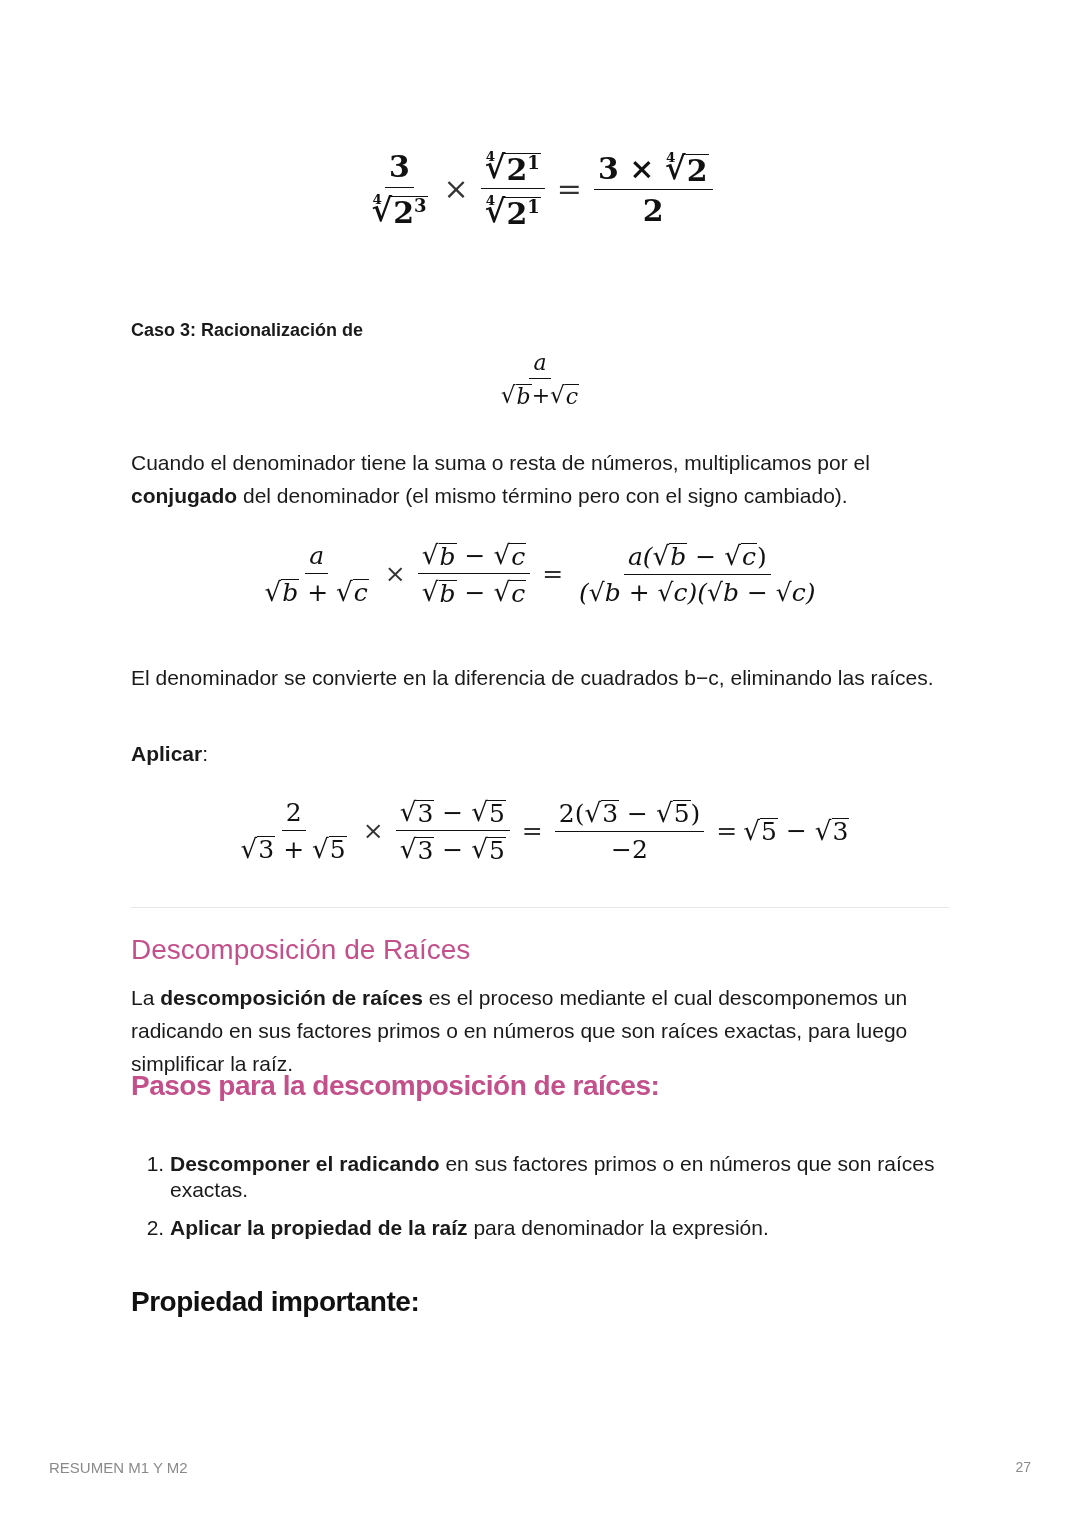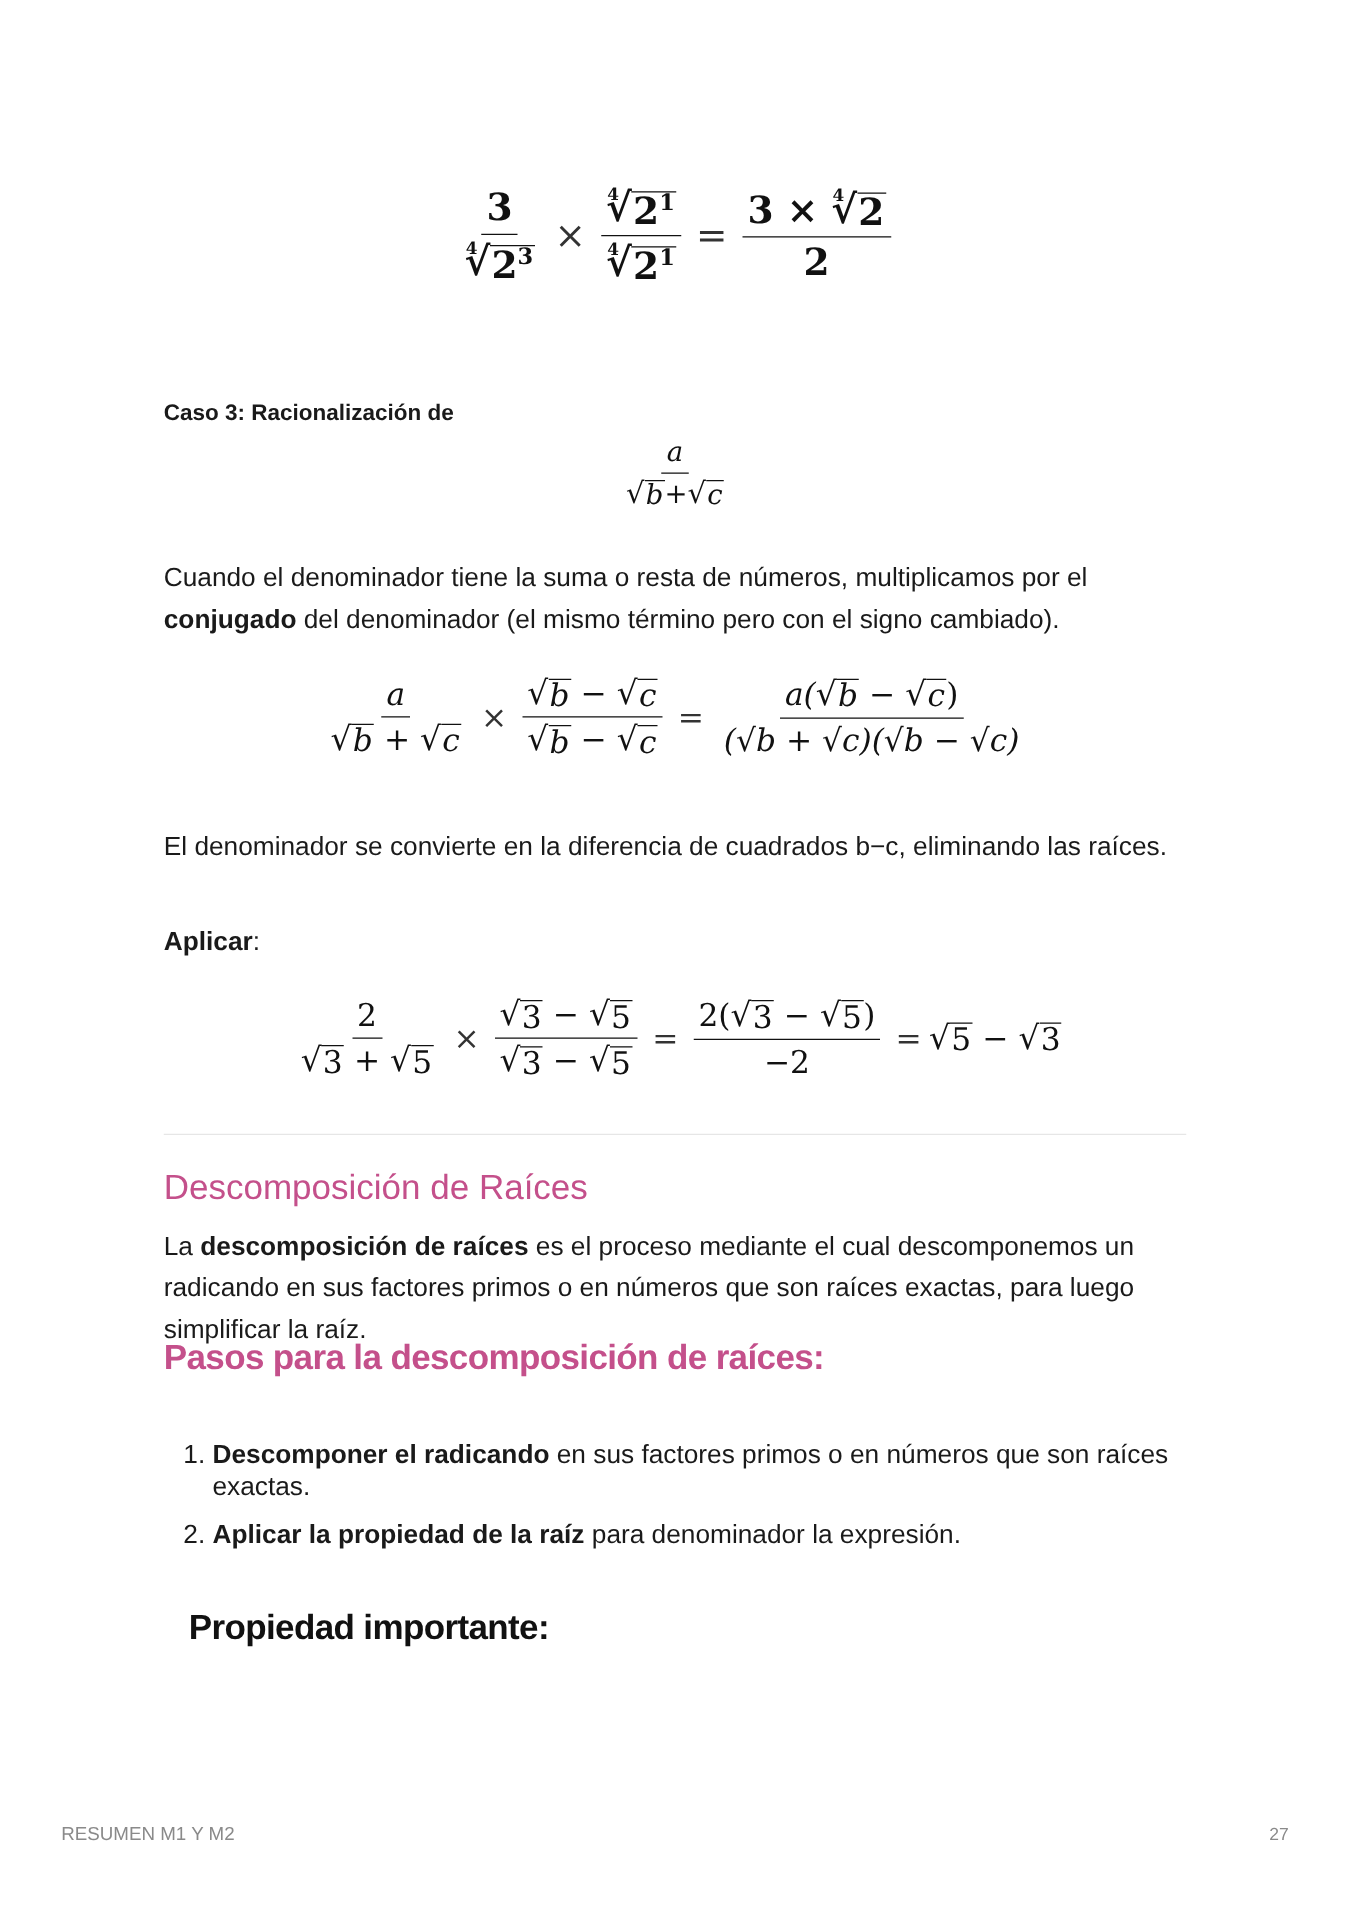--- a/index.html
+++ b/index.html
@@ -15,21 +15,21 @@
   .sqrt .rad { font-size: 1.05em; }
   .sqrt .arg { border-top: 1.4px solid #111; padding: 0 1px; line-height: 1.05; }
   .sqrt .idx { font-size: 0.45em; position: absolute; left: 1px; top: 0px; }
   sup { font-size: 0.6em; }
   .it { font-style: italic; }
   p { margin: 0; }
   .para { font-size: 21px; line-height: 33px; }
   .h-case { font-weight: bold; font-size: 18px; margin-top: 38px; }
   .h2 { color: #c4508b; font-size: 28px; font-weight: normal; }
   .h3 { color: #c4508b; font-size: 28px; font-weight: 900; letter-spacing: -0.5px; }
-  .h4 { color: #111; font-size: 28px; font-weight: 900; letter-spacing: -0.5px; margin-left: 20px; }
+  .h4 { color: #111; font-size: 28px; font-weight: 900; letter-spacing: -0.5px; }
   .divider { border: none; border-top: 1.5px solid #e6e6e6; margin: 0; }
   ol { margin: 0; padding-left: 40px; font-size: 21px; line-height: 26px; }
   ol li { padding-left: 0; margin-bottom: 12px; }
   .footer-left { position: absolute; left: 49px; top: 1459px; font-size: 15px; color: #8a8a8a; }
   .footer-right { position: absolute; right: 49px; top: 1459px; font-size: 14px; color: #8a8a8a; }
 </style>
 </head>
 <body>
 
 <div class="math" style="position:absolute; left:0; width:1080px; top:148px; font-size:30px; font-weight:bold;">

